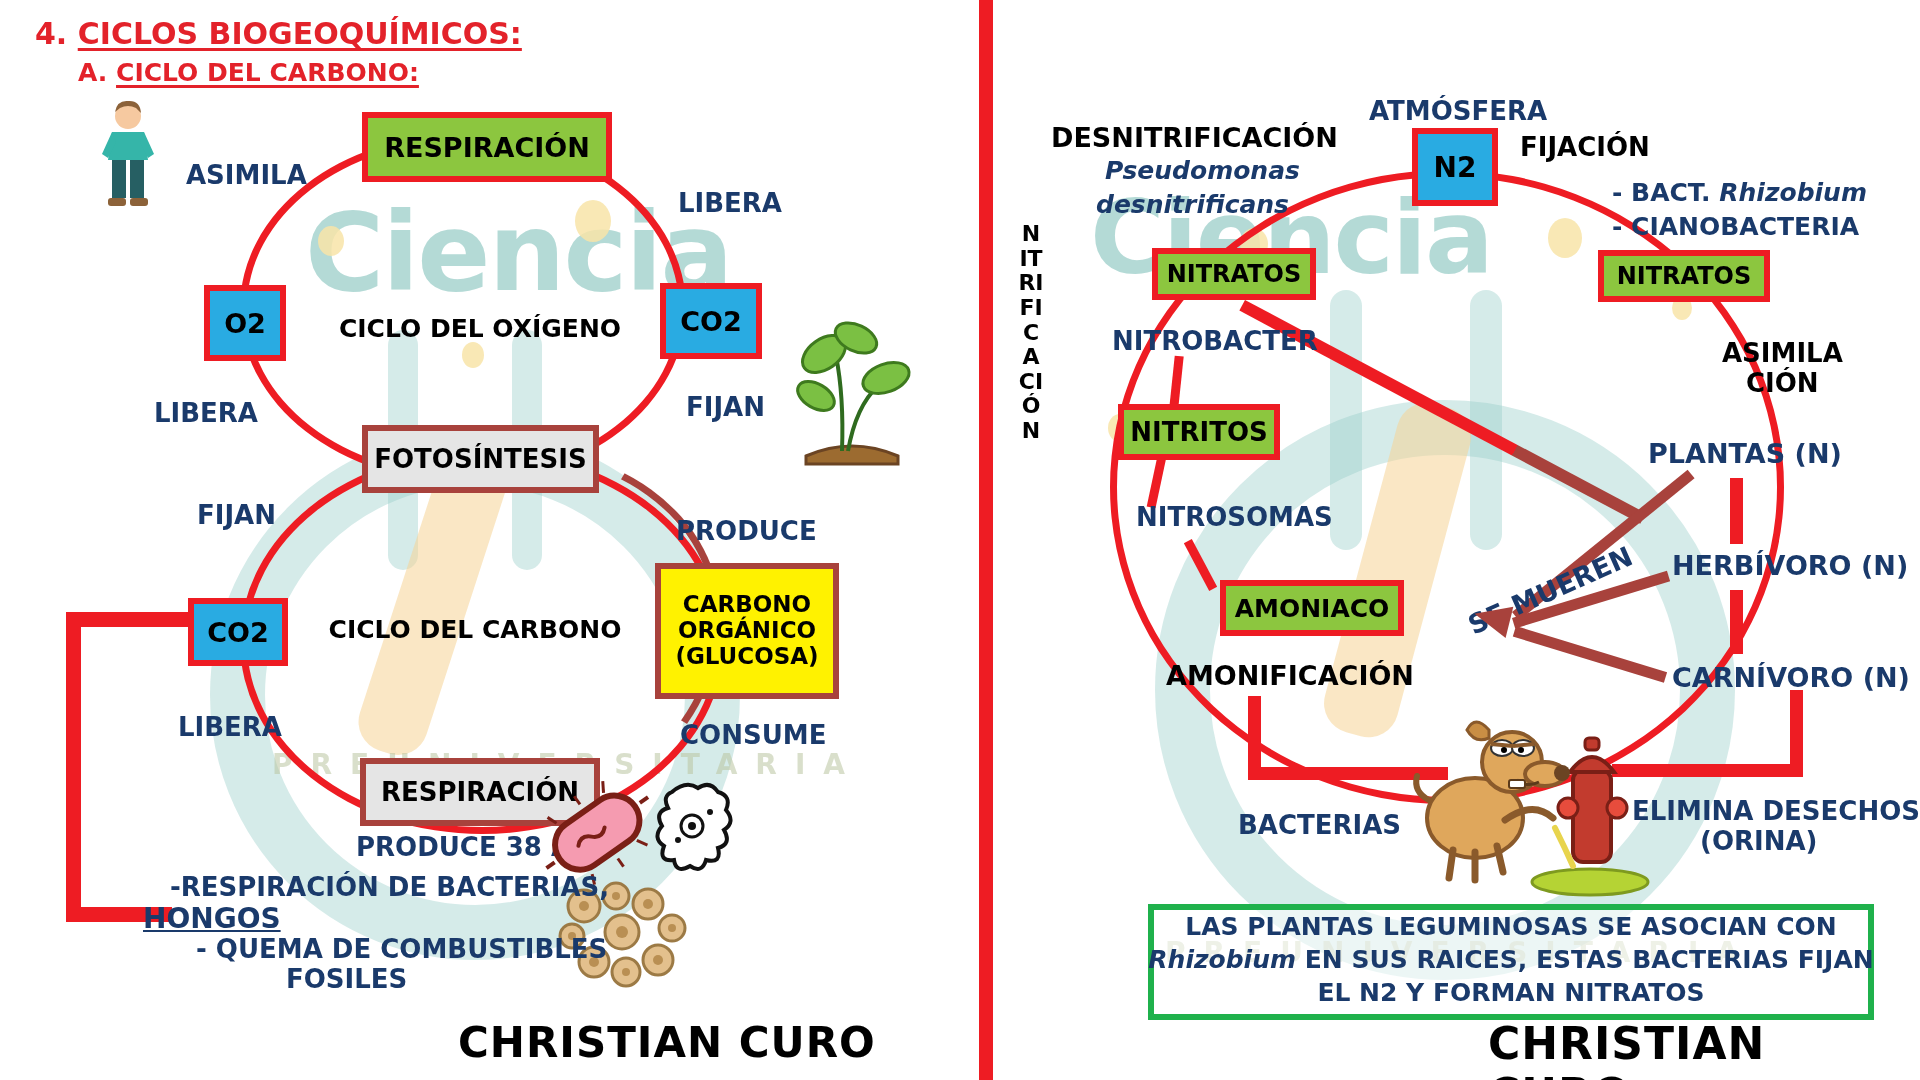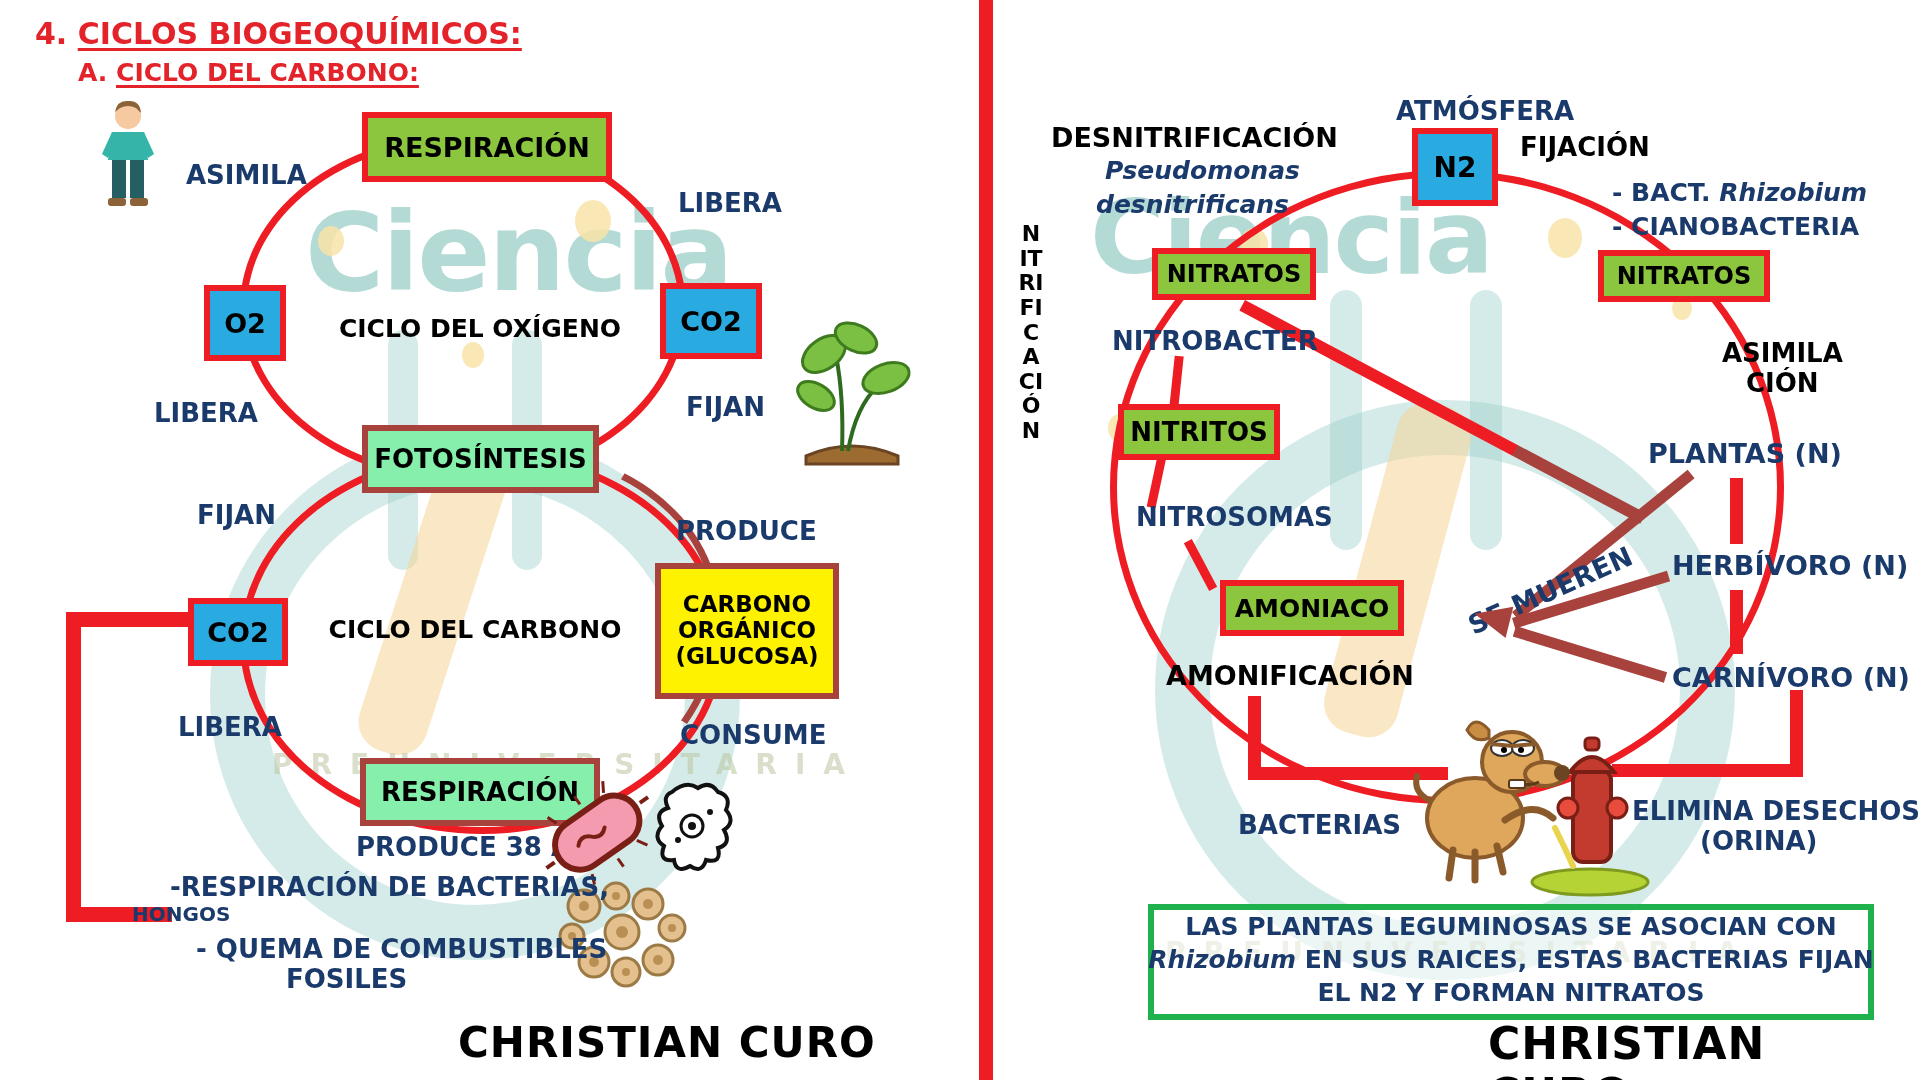--- a/index.html
+++ b/index.html
@@ -5,21 +5,21 @@
   html,body{margin:0;padding:0;background:#fff;}
   .stage{position:relative;width:1920px;height:1080px;background:#fff;overflow:hidden;
          font-family:"DejaVu Sans","Liberation Sans",sans-serif;}
   .lb{position:absolute;font-weight:700;white-space:nowrap;color:#1A3A6B;}
   .blk{color:#000;}
   .ttl{position:absolute;font-weight:700;white-space:nowrap;color:#E3222A;}
   .ttl u{text-decoration:underline;text-decoration-thickness:3px;text-underline-offset:4px;}
   .bx{position:absolute;display:flex;align-items:center;justify-content:center;
       font-weight:700;color:#000;text-align:center;z-index:3;}
   .gr{background:#8CC63F;border:6px solid #EE1C23;}
-  .grd{background:#86efac;border:6px solid #A8423C;}
+  .grd{background:#e5e5e5;border:6px solid #A8423C;}
   .bl{background:#29ABE2;border:6px solid #EE1C23;}
   .yw{background:#FFF200;border:6px solid #A8423C;flex-direction:column;line-height:1.12;}
   .ring{position:absolute;border-radius:50%;border:7px solid #EE1C23;z-index:1;}
   .ln{position:absolute;background:#EE1C23;z-index:2;}
   .lnb{position:absolute;background:#A8423C;z-index:2;}
   .lbz{z-index:3;}
   .wm{position:absolute;z-index:0;}
   .cien{font-weight:700;color:rgba(140,198,192,.65);letter-spacing:-2px;}
   .preu{font-weight:700;color:rgba(186,196,160,.55);letter-spacing:18px;font-size:28px;}
   .dot{position:absolute;border-radius:50%;background:rgba(248,228,168,.85);z-index:0;}
@@ -177,27 +177,27 @@
       <circle cx="116" cy="48" r="4"></circle>
         <circle cx="102" cy="80" r="5"></circle>
         <circle cx="70" cy="92" r="4"></circle>
       <circle cx="38" cy="82" r="5"></circle>
         <circle cx="16" cy="56" r="4"></circle>
         <circle cx="66" cy="52" r="6"></circle>
     </g>
   </svg>
 
   <div class="lb lbz" style="left:170px;top:872px;font-size:26px;">-RESPIRACIÓN DE BACTERIAS,</div>
-  <div class="lb lbz" style="left:132px;top:902px;font-size:20px;">HONGOS</div>
+  <div class="lb lbz" style="left:143px;top:902px;font-size:28px;text-decoration:underline;">HONGOS</div>
   <div class="lb lbz" style="left:196px;top:934px;font-size:26px;">- QUEMA DE COMBUSTIBLES</div>
   <div class="lb lbz" style="left:286px;top:964px;font-size:26px;">FOSILES</div>
   <div class="sig" style="left:458px;top:1018px;font-size:42px;">CHRISTIAN CURO</div>
 
 
-  <div class="lb lbz" style="left:1369px;top:96px;font-size:26px;margin-left:27px;">ATMÓSFERA</div>
+  <div class="lb lbz" style="left:1369px;top:96px;font-size:26px;">ATMÓSFERA</div>
   <div class="lb blk lbz" style="left:1051px;top:122px;font-size:27px;">DESNITRIFICACIÓN</div>
   <div class="lb lbz" style="left:1105px;top:156px;font-size:25px;font-style:italic;">Pseudomonas</div>
   <div class="lb lbz" style="left:1096px;top:190px;font-size:25px;font-style:italic;">desnitrificans</div>
 
   <div class="ring" style="left:1110px;top:170px;width:660px;height:620px;"></div>
 
   <div class="bx bl" style="left:1412px;top:128px;width:74px;height:66px;font-size:28px;">
     <span>N2</span>
   </div>
   <div class="lb blk lbz" style="left:1520px;top:132px;font-size:26px;">FIJACIÓN</div>

